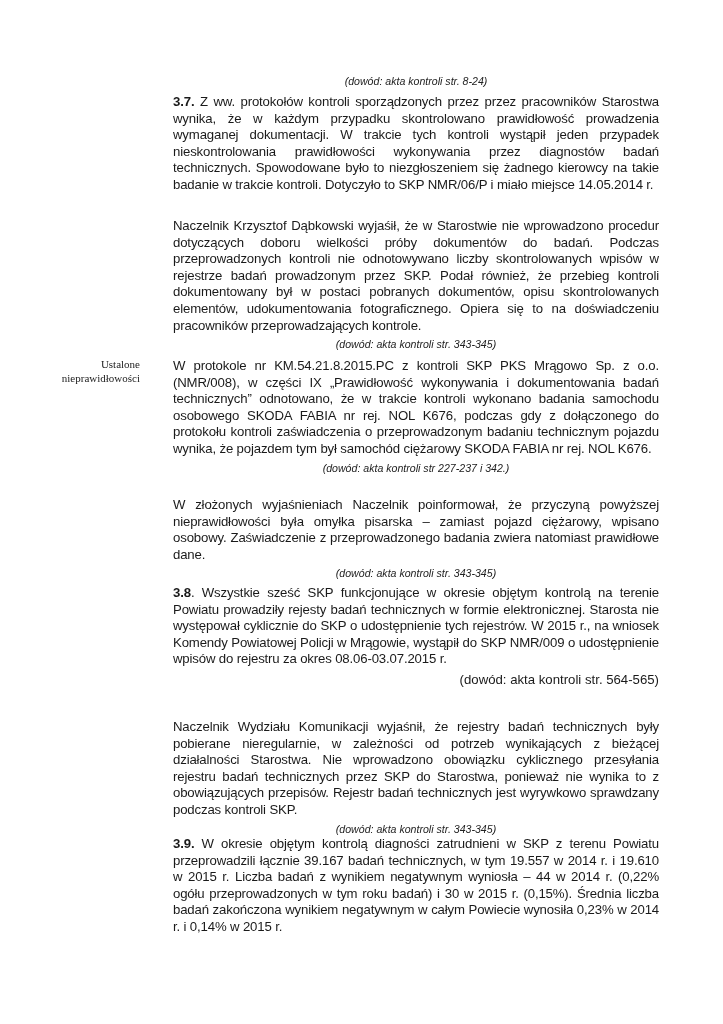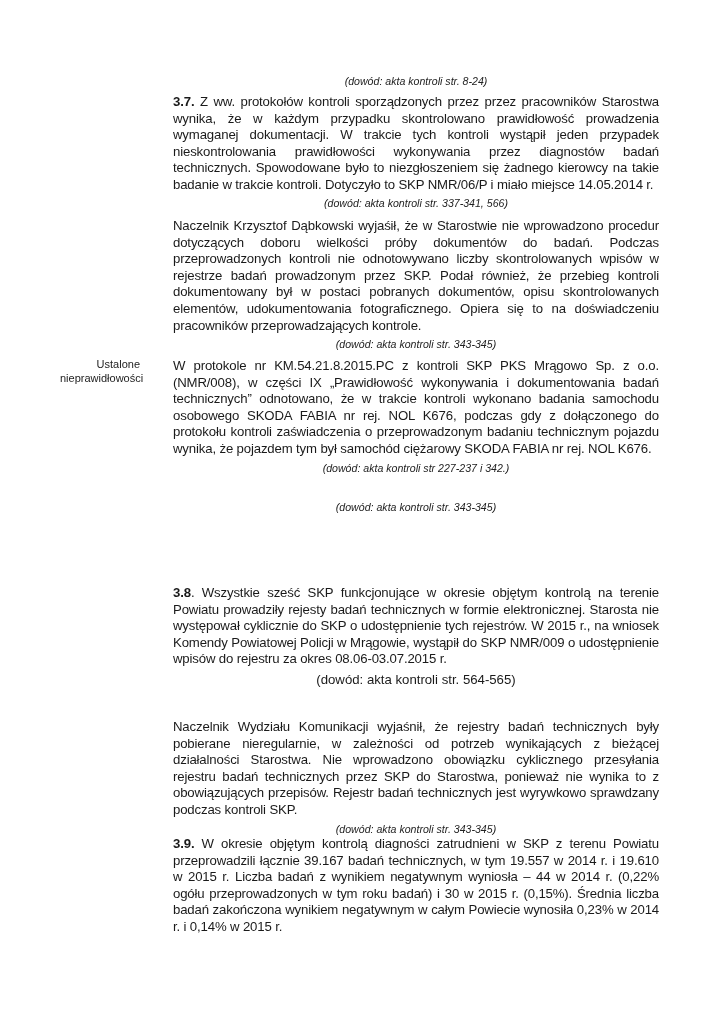--- a/index.html
+++ b/index.html
@@ -22,20 +22,21 @@
     }
     .margin-note {
       position: absolute;
       left: 60px;
       top: 357px;
       width: 80px;
       text-align: right;
       font-size: 11px;
       line-height: 14px;
       color: #222;
+      font-family: Liberation Serif, serif;
     }
     .content {
       position: absolute;
       left: 173px;
       top: 0;
       width: 486px;
     }
     .block {
       position: absolute;
       left: 0;
@@ -55,21 +56,21 @@
       font-size: 10.6px;
       line-height: 14px;
       font-style: italic;
       text-align: center;
       color: #222;
     }
     .evidence-plain {
       margin: 0;
       font-size: 13.2px;
       line-height: 16.6px;
-      text-align: center;
+      text-align: right;
     }
     .page-number {
       position: absolute;
       left: 0; width: 723px;
       top: 981px;
       text-align: center;
       font-size: 10px;
       color: #333;
     }
   </style>
@@ -84,34 +85,34 @@
   </div>
 
   <div class="content">
 
     <div class="block" style="top:74px;">
       <p class="evidence">(dowód: akta kontroli str. 8-24)</p>
     </div>
 
     <div class="block" style="top:94px;">
       <p class="body last-left"><span class="num">3.7.</span><span> Z ww. protokołów kontroli sporządzonych przez przez pracowników Starostwa wynika, że w każdym przypadku skontrolowano prawidłowość prowadzenia wymaganej dokumentacji. W trakcie tych kontroli wystąpił jeden przypadek nieskontrolowania prawidłowości wykonywania przez diagnostów badań technicznych. Spowodowane było to niezgłoszeniem się żadnego kierowcy na takie badanie w trakcie kontroli. Dotyczyło to SKP NMR/06/P i miało miejsce 14.05.2014 r.</span></p>
-      <p class="evidence" style="margin-top:2px;">(dowód: akta kontroli str. 337-341, 566)</p>
     </div>
 
     <div class="block" style="top:218px;">
       <p class="body last-left">Naczelnik Krzysztof Dąbkowski wyjaśił, że w Starostwie nie wprowadzono procedur dotyczących doboru wielkości próby dokumentów do badań. Podczas przeprowadzonych kontroli nie odnotowywano liczby skontrolowanych wpisów w rejestrze badań prowadzonym przez SKP. Podał również, że przebieg kontroli dokumentowany był w postaci pobranych dokumentów, opisu skontrolowanych elementów, udokumentowania fotograficznego. Opiera się to na doświadczeniu pracowników przeprowadzających kontrole.</p>
       <p class="evidence" style="margin-top:3px;">(dowód: akta kontroli str. 343-345)</p>
     </div>
 
     <div class="block" style="top:358px;">
       <p class="body last-left">W protokole nr KM.54.21.8.2015.PC z kontroli SKP PKS Mrągowo Sp. z o.o. (NMR/008), w części IX „Prawidłowość wykonywania i dokumentowania badań technicznych” odnotowano, że w trakcie kontroli wykonano badania samochodu osobowego SKODA FABIA nr rej. NOL K676, podczas gdy z dołączonego do protokołu kontroli zaświadczenia o przeprowadzonym badaniu technicznym pojazdu wynika, że pojazdem tym był samochód ciężarowy SKODA FABIA nr rej. NOL K676.</p>
       <p class="evidence" style="margin-top:3px;">(dowód: akta kontroli str 227-237 i 342.)</p>
     </div>
 
     <div class="block" style="top:497px;">
+      <p class="body last-left">W złożonych wyjaśnieniach Naczelnik poinformował, że przyczyną powyższej nieprawidłowości była omyłka pisarska – zamiast pojazd ciężarowy, wpisano osobowy. Zaświadczenie z przeprowadzonego badania zwiera natomiast prawidłowe dane.</p>
       <p class="evidence" style="margin-top:3px;">(dowód: akta kontroli str. 343-345)</p>
     </div>
 
     <div class="block" style="top:585px;">
       <p class="body last-left"><span class="num">3.8</span><span>. Wszystkie sześć SKP funkcjonujące w okresie objętym kontrolą na terenie Powiatu prowadziły rejesty badań technicznych w formie elektronicznej. Starosta nie występował cyklicznie do SKP o udostępnienie tych rejestrów. W 2015 r., na wniosek Komendy Powiatowej Policji w Mrągowie, wystąpił do SKP NMR/009 o udostępnienie wpisów do rejestru za okres 08.06-03.07.2015 r.</span></p>
       <p class="evidence-plain" style="margin-top:4px;">(dowód: akta kontroli str. 564-565)</p>
     </div>
 
     <div class="block" style="top:719px;">
       <p class="body last-left">Naczelnik Wydziału Komunikacji wyjaśnił, że rejestry badań technicznych były pobierane nieregularnie, w zależności od potrzeb wynikających z bieżącej działalności Starostwa. Nie wprowadzono obowiązku cyklicznego przesyłania rejestru badań technicznych przez SKP do Starostwa, ponieważ nie wynika to z obowiązujących przepisów. Rejestr badań technicznych jest wyrywkowo sprawdzany podczas kontroli SKP.</p>

